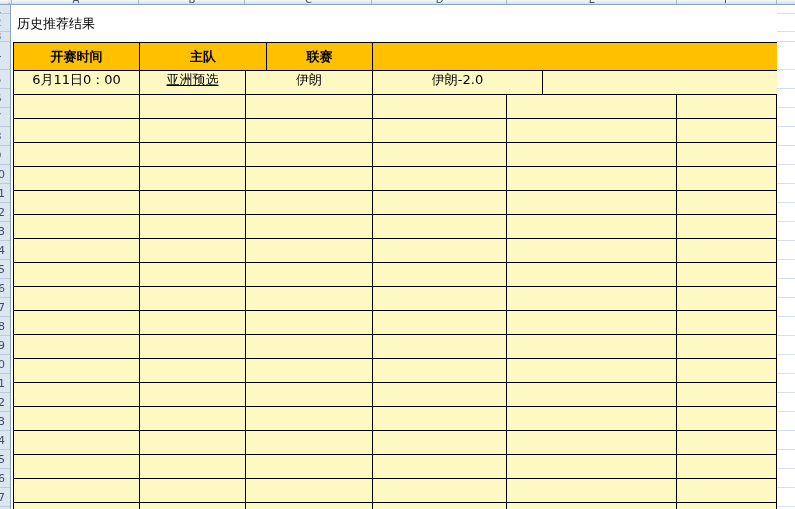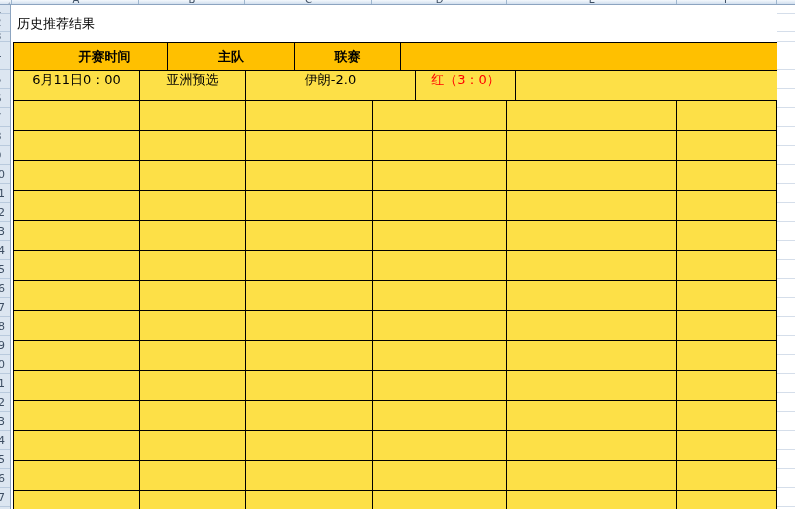--- a/index.html
+++ b/index.html
@@ -40,32 +40,32 @@
     position:absolute; left:-17px; top:0; width:30px; height:100%;
     font-weight:normal; font-size:11px; color:#3d4e63; text-align:center;
   }
   
   .sheet-title { position:absolute; left:17px; top:15px; font-size:13px; color:#000; white-space:nowrap; }
   
   .rtable {
     position:absolute; left:13px; top:42px; width:764px;
     border-left:1px solid #000; border-top:1px solid #000; background:#fff;
   }
-  .hrow { display:flex; height:28px; background:#ffc000; border-bottom:1px solid #000;padding-left:28px; }
+  .hrow { display:flex; height:28px; background:#ffc000; border-bottom:1px solid #000; }
   .hcell {
     border-right:1px solid #000; font-weight:bold; font-size:13px;
     text-align:center; line-height:27px; overflow:hidden; white-space:nowrap;
   }
-  .drow { display:flex; height:30px; border-bottom:1px solid #000; background:#fde047; }
+  .drow { display:flex; height:24px; border-bottom:1px solid #000; background:#fef9c3; }
   .dcell {
     border-right:1px solid #000; font-size:13px; text-align:center;
     line-height:18px; overflow:hidden; white-space:nowrap;
   }
   .c0{width:126px}.c1{width:106px}.c2{width:127px}.c3{width:135px}.c4{width:170px}.c5{width:100px}
-  .u { }
+  .u { text-decoration:underline; }
   .res { color:#ff0000; }
   
   .right-strip { position:absolute; left:777px; top:5px; width:18px; height:504px; overflow:hidden; }
   .grid-cell { width:100%; border-bottom:1px solid #d5deea; }
 </style>
 </head>
 <body>
 
 <div class="screen">
   <div class="col-strip">
@@ -187,22 +187,22 @@
   <div class="rtable">
     <div class="hrow">
         <div class="hcell c0">开赛时间</div>
         <div class="hcell c2">主队</div>
         <div class="hcell c1">联赛</div>
       </div>
     <div class="tbody">
         <div class="drow">
           <div class="dcell c0">6月11日0：00</div>
           <div class="dcell c1 u">亚洲预选</div>
+          <div class="dcell c2">伊朗</div>
           <div class="dcell c4">伊朗-2.0</div>
-          <div class="dcell c5 res"><span class="u">红</span><span>（3：0）</span></div>
         </div>
         <div class="drow">
           <div class="dcell c0"></div>
           <div class="dcell c1"></div>
           <div class="dcell c2"></div>
           <div class="dcell c3"></div>
           <div class="dcell c4"></div>
           <div class="dcell c5"></div>
         </div>
         <div class="drow">

